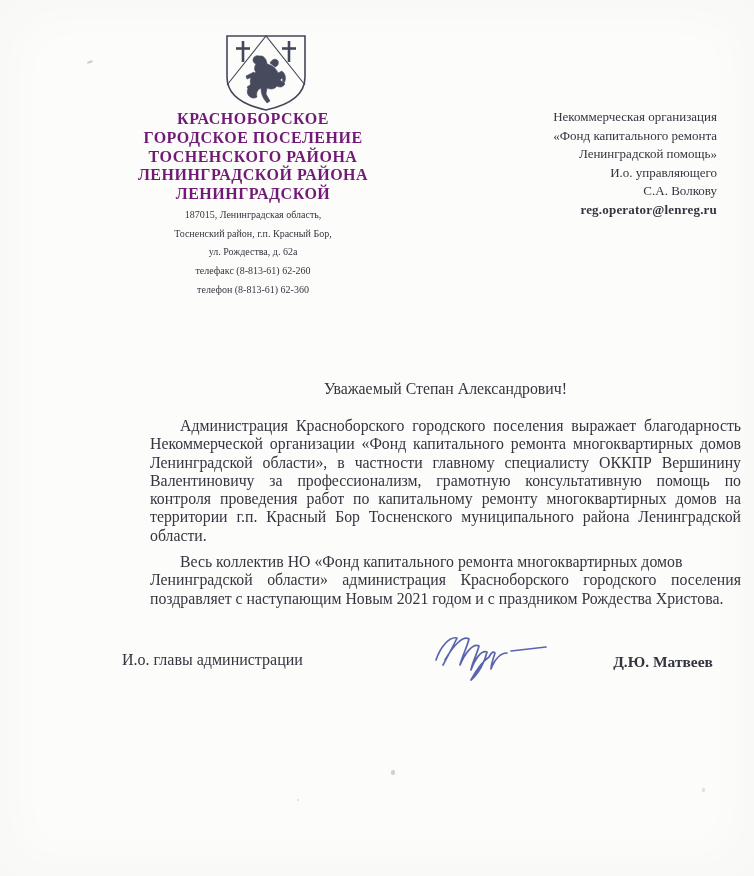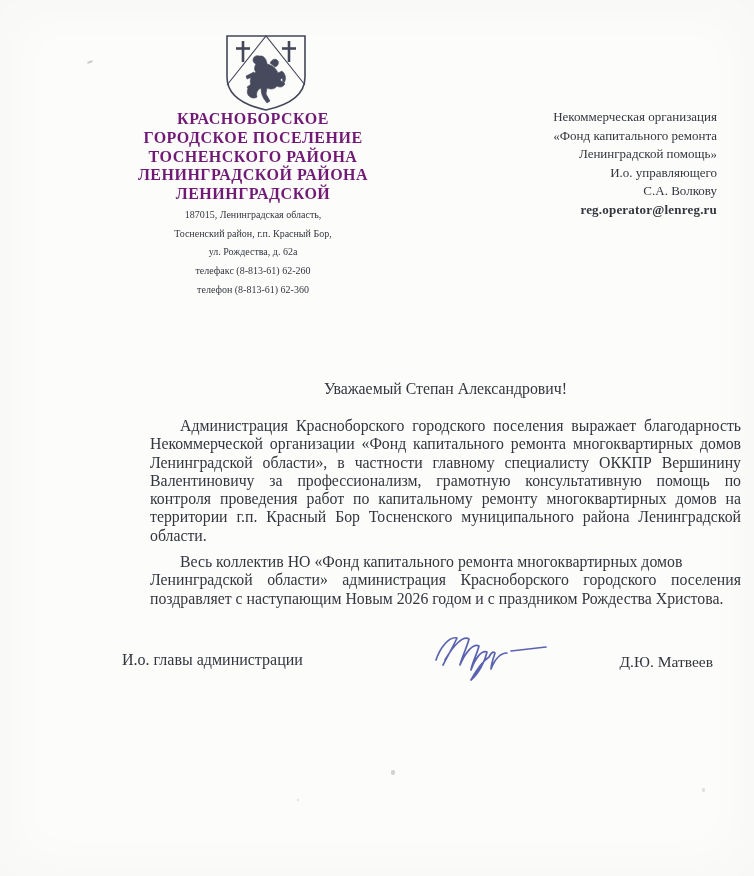--- a/index.html
+++ b/index.html
@@ -35,21 +35,21 @@
   .body-text { --lh: 18.3px; position: absolute; left: 122px; width: 591px; font-size: 15.8px; line-height: var(--lh); margin-left: 28px; }
   .salutation { top: 380px; text-align: center; }
   .para1 { top: 417px; }
   .para2 { top: 553px; }
   .jline { text-align: justify; height: var(--lh); overflow: hidden; }
   .jline::after { content: ""; display: inline-block; width: 100%; }
   .pline { height: var(--lh); }
   .indent { text-indent: 30px; }
   
   .sig-title { position: absolute; left: 122px; top: 651px; font-size: 16px; }
-  .sig-name  { position: absolute; left: 420px; top: 653px; width: 293px; text-align: right; font-size: 15.5px; }
+  .sig-name  { position: absolute; left: 420px; top: 653px; width: 293px; text-align: right; font-size: 15.5px; font-weight: bold; }
   .signature-svg { position: absolute; left: 424px; top: 616px; width: 130px; height: 66px; }
   
   .speck { position: absolute; background: #a8a8a4; border-radius: 40%; opacity: 0.6; }
   .s1 { left: 87px;  top: 61px;  width: 6px; height: 2px; transform: rotate(-20deg); }
   .s2 { left: 391px; top: 770px; width: 4px; height: 5px; opacity: 0.5; }
   .s3 { left: 702px; top: 788px; width: 3px; height: 4px; opacity: 0.35; }
   .s4 { left: 735px; top: 444px; width: 2px; height: 6px; opacity: 0.3; }
   .s5 { left: 297px; top: 799px; width: 2px; height: 2px; opacity: 0.35; }
 </style>
 </head>
@@ -112,21 +112,21 @@
     <div class="jline">Ленинградской области», в частности главному специалисту ОККПР Вершинину Роману</div>
     <div class="jline">Валентиновичу за профессионализм, грамотную консультативную помощь по вопросам</div>
     <div class="jline">контроля проведения работ по капитальному ремонту многоквартирных домов на</div>
     <div class="jline">территории г.п. Красный Бор Тосненского муниципального района Ленинградской</div>
     <div class="pline">области.</div>
   </div>
 
   <div class="body-text para2">
     <div class="pline indent">Весь коллектив НО «Фонд капитального ремонта многоквартирных домов</div>
     <div class="jline">Ленинградской области» администрация Красноборского городского поселения</div>
-    <div class="pline">поздравляет с наступающим Новым 2026 годом и с праздником Рождества Христова.</div>
+    <div class="pline">поздравляет с наступающим Новым 2021 годом и с праздником Рождества Христова.</div>
   </div>
 
   <div class="sig-title">И.о. главы администрации</div>
 
   <svg class="signature-svg" viewBox="0 0 130 66" xmlns="http://www.w3.org/2000/svg" fill="none">
     <g stroke="#5a63b0" stroke-width="1.7" stroke-linecap="round" stroke-linejoin="round">
       <path d="M12,44 C16,32 25,20 33,22 C29,31 23,41 19,49 M21,44 C29,30 39,19 45,23 C43,31 38,41 36,49 C41,37 49,27 55,30 C53,38 48,47 47,54 C51,43 57,34 63,36 C61,46 54,58 47,64 C53,53 59,45 65,41 C67,37 69,35 71,37 C69,43 67,49 67,53 C71,43 77,37 83,37" stroke="#5a63b0"></path>
       <path d="M87,35 L122,31" stroke="#5a63b0"></path>
     </g>
   </svg>

